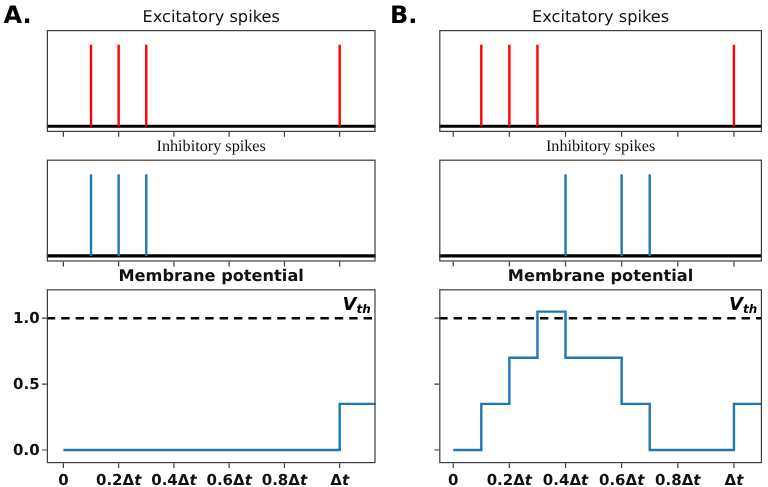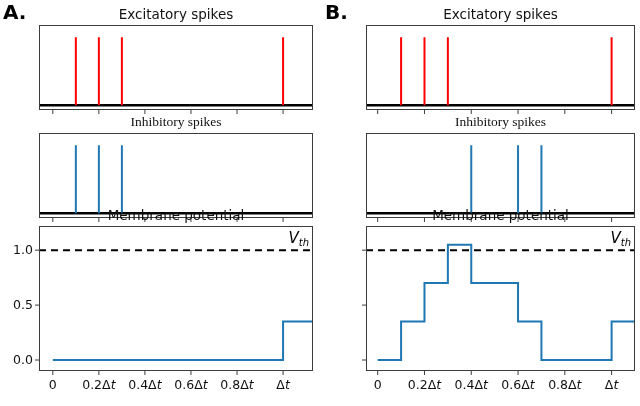--- a/index.html
+++ b/index.html
@@ -14,21 +14,21 @@
     position:absolute;top:0;
     font-size:20px;font-weight:bold;color:#000;
   }
   .panel-label.a{left:3px;}
   .panel-label.b{left:325px;}
   .plot{position:absolute;}
   .col-a{left:39px;width:274px;}
   .col-b{left:366px;width:269px;}
   .row-1{top:25px;height:85px;}
   .row-2{top:133px;height:85px;font-family:Liberation Serif, serif;}
-  .row-3{top:226px;height:145px;}
+  .row-3{top:241px;height:145px;font-weight:bold;}
   .plot-title{
     position:absolute;left:0;right:0;top:-19px;height:17px;
     text-align:center;font-size:13.5px;color:#111;white-space:nowrap;
   }
   .plot svg{position:absolute;left:0;top:0;overflow:visible;display:block;}
   .x-tick-label{
     position:absolute;width:60px;margin-left:-30px;text-align:center;
     font-size:12.5px;color:#111;white-space:nowrap;
   }
   .x-tick-label i{font-style:italic;}

